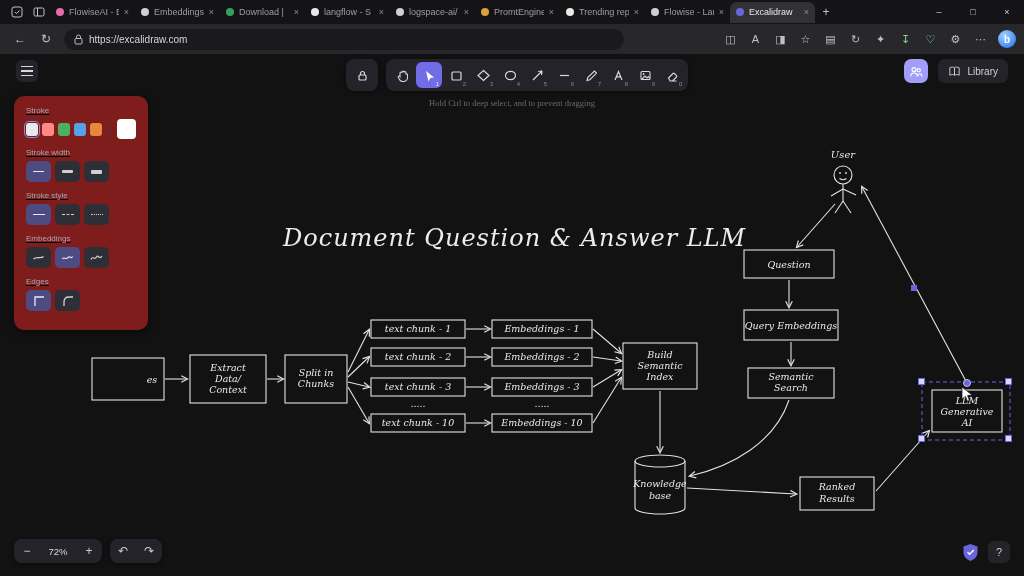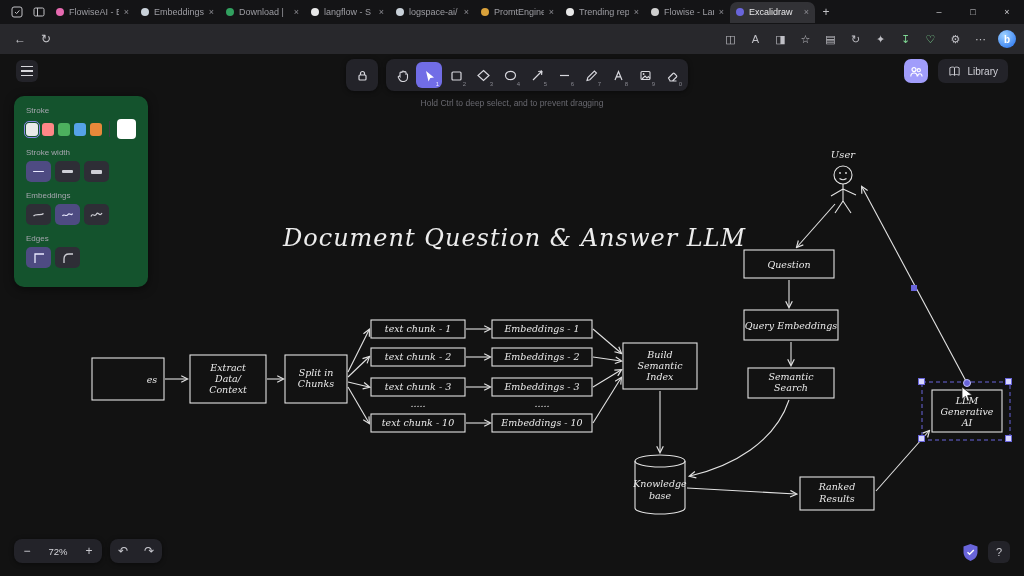--- a/index.html
+++ b/index.html
@@ -43,28 +43,28 @@
   .menu-btn span{display:block;width:12px;height:1.5px;background:#d7d7dc;margin:1.4px 0;}
 
   .toolbar{position:absolute;left:346px;top:5px;display:flex;gap:8px;}
   .lock-island{padding:3px;}
   .tools{display:flex;gap:1px;padding:3px;}
   .tool{width:26px;height:26px;border-radius:6px;display:grid;place-items:center;color:#d8d8de;position:relative;}
   .tool.active{background:#716de6;color:#fff;}
   .tool .badge{position:absolute;right:3px;bottom:1px;font-size:6px;color:#86868e;}
   .tool.active .badge{color:#e9e8ff;}
 
-  .hint{position:absolute;top:44px;left:0;right:0;text-align:center;font-size:8.5px;color:#68686f;}
+  .hint{position:absolute;top:44px;left:0;right:0;text-align:center;font-size:8.5px;color:#68686f;font-family:Liberation Serif, serif;}
 
   .top-right{position:absolute;top:5px;right:16px;display:flex;gap:10px;align-items:flex-start;}
   .collab-btn{width:24px;height:24px;border-radius:7px;background:#a19dfb;color:#fff;display:grid;place-items:center;}
   .library-btn{height:24px;border-radius:7px;background:#232329;color:#cfcfd6;display:flex;align-items:center;gap:6px;padding:0 10px;font-size:10px;}
 
   
-  .props{position:absolute;left:14px;top:42px;width:134px;background:#14532d;border-radius:10px;padding:10px 12px;box-shadow:0 2px 10px rgba(0,0,0,.5);}
+  .props{position:absolute;left:14px;top:42px;width:134px;background:#7f1d1d;border-radius:10px;padding:10px 12px;box-shadow:0 2px 10px rgba(0,0,0,.5);text-decoration:underline;}
   .sec{margin-bottom:9px;}
   .sec-label{font-size:8px;color:#a6a6af;margin-bottom:4px;}
   .row{display:flex;align-items:center;gap:4px;}
   .swatch{width:13px;height:13px;border-radius:3px;}
   .swatch.sel{outline:1px solid #8b88e8;outline-offset:1px;}
   .divider-v{width:1px;height:16px;background:#3c3c44;margin:0 3px;}
   .current-swatch{width:20px;height:20px;border-radius:4px;}
   .pbtn{width:25px;height:21px;border-radius:5px;background:#2e2e36;display:grid;place-items:center;color:#cfcfd6;position:relative;}
   .pbtn.sel{background:#4e4b82;color:#e9e8ff;}
   .wline{display:block;background:currentColor;width:11px;border-radius:1px;}
@@ -155,20 +155,27 @@
     <div class="win-controls">
       <div class="wc">–</div>
       <div class="wc">□</div>
       <div class="wc">×</div>
     </div>
   </div>
 
   <div class="navbar">
     <div class="nav-btn">←</div>
     <div class="nav-btn">↻</div>
+    <div class="url-pill">
+      <svg width="9" height="11" viewBox="0 0 9 11">
+          <rect x="1" y="4.5" width="7" height="5.5" rx="1" fill="none" stroke="#b9b9c0"></rect>
+          <path d="M2.5,4.5 V3 a2,2 0 0 1 4,0 V4.5" fill="none" stroke="#b9b9c0"></path>
+        </svg>
+      <span class="url-text">https://excalidraw.com</span>
+    </div>
     <div class="nav-icons">
       <div class="nav-icon">◫</div>
       <div class="nav-icon">A</div>
       <div class="nav-icon">◨</div>
       <div class="nav-icon">☆</div>
       <div class="nav-icon">▤</div>
       <div class="nav-icon">↻</div>
       <div class="nav-icon">✦</div>
       <div class="nav-icon green">↧</div>
       <div class="nav-icon green">♡</div>
@@ -455,20 +462,34 @@
             </div>
           <div class="pbtn">
               <span class="wline w2"></span>
             </div>
           <div class="pbtn">
               <span class="wline w3"></span>
             </div>
         </div>
       </div>
       <div class="sec">
+        <div class="sec-label">Stroke style</div>
+        <div class="row">
+          <div class="pbtn sel">
+              <span class="sline"></span>
+            </div>
+          <div class="pbtn">
+              <span class="sline s-dash"></span>
+            </div>
+          <div class="pbtn">
+              <span class="sline s-dot"></span>
+            </div>
+        </div>
+      </div>
+      <div class="sec">
         <div class="sec-label">Embeddings</div>
         <div class="row">
           <div class="pbtn">
               <svg width="13" height="13" viewBox="0 0 13 13">
                 <path d="M1.5,8 C4,5 9,8 11.5,5.5" fill="none" stroke="currentColor" stroke-width="1.2"></path>
               </svg>
             </div>
           <div class="pbtn sel">
               <svg width="13" height="13" viewBox="0 0 13 13">
                 <path d="M1.5,8 C3,5 5,9.5 7,6.5 C8.5,4.2 10.5,8.5 11.5,5.5" fill="none" stroke="currentColor" stroke-width="1.2"></path>

